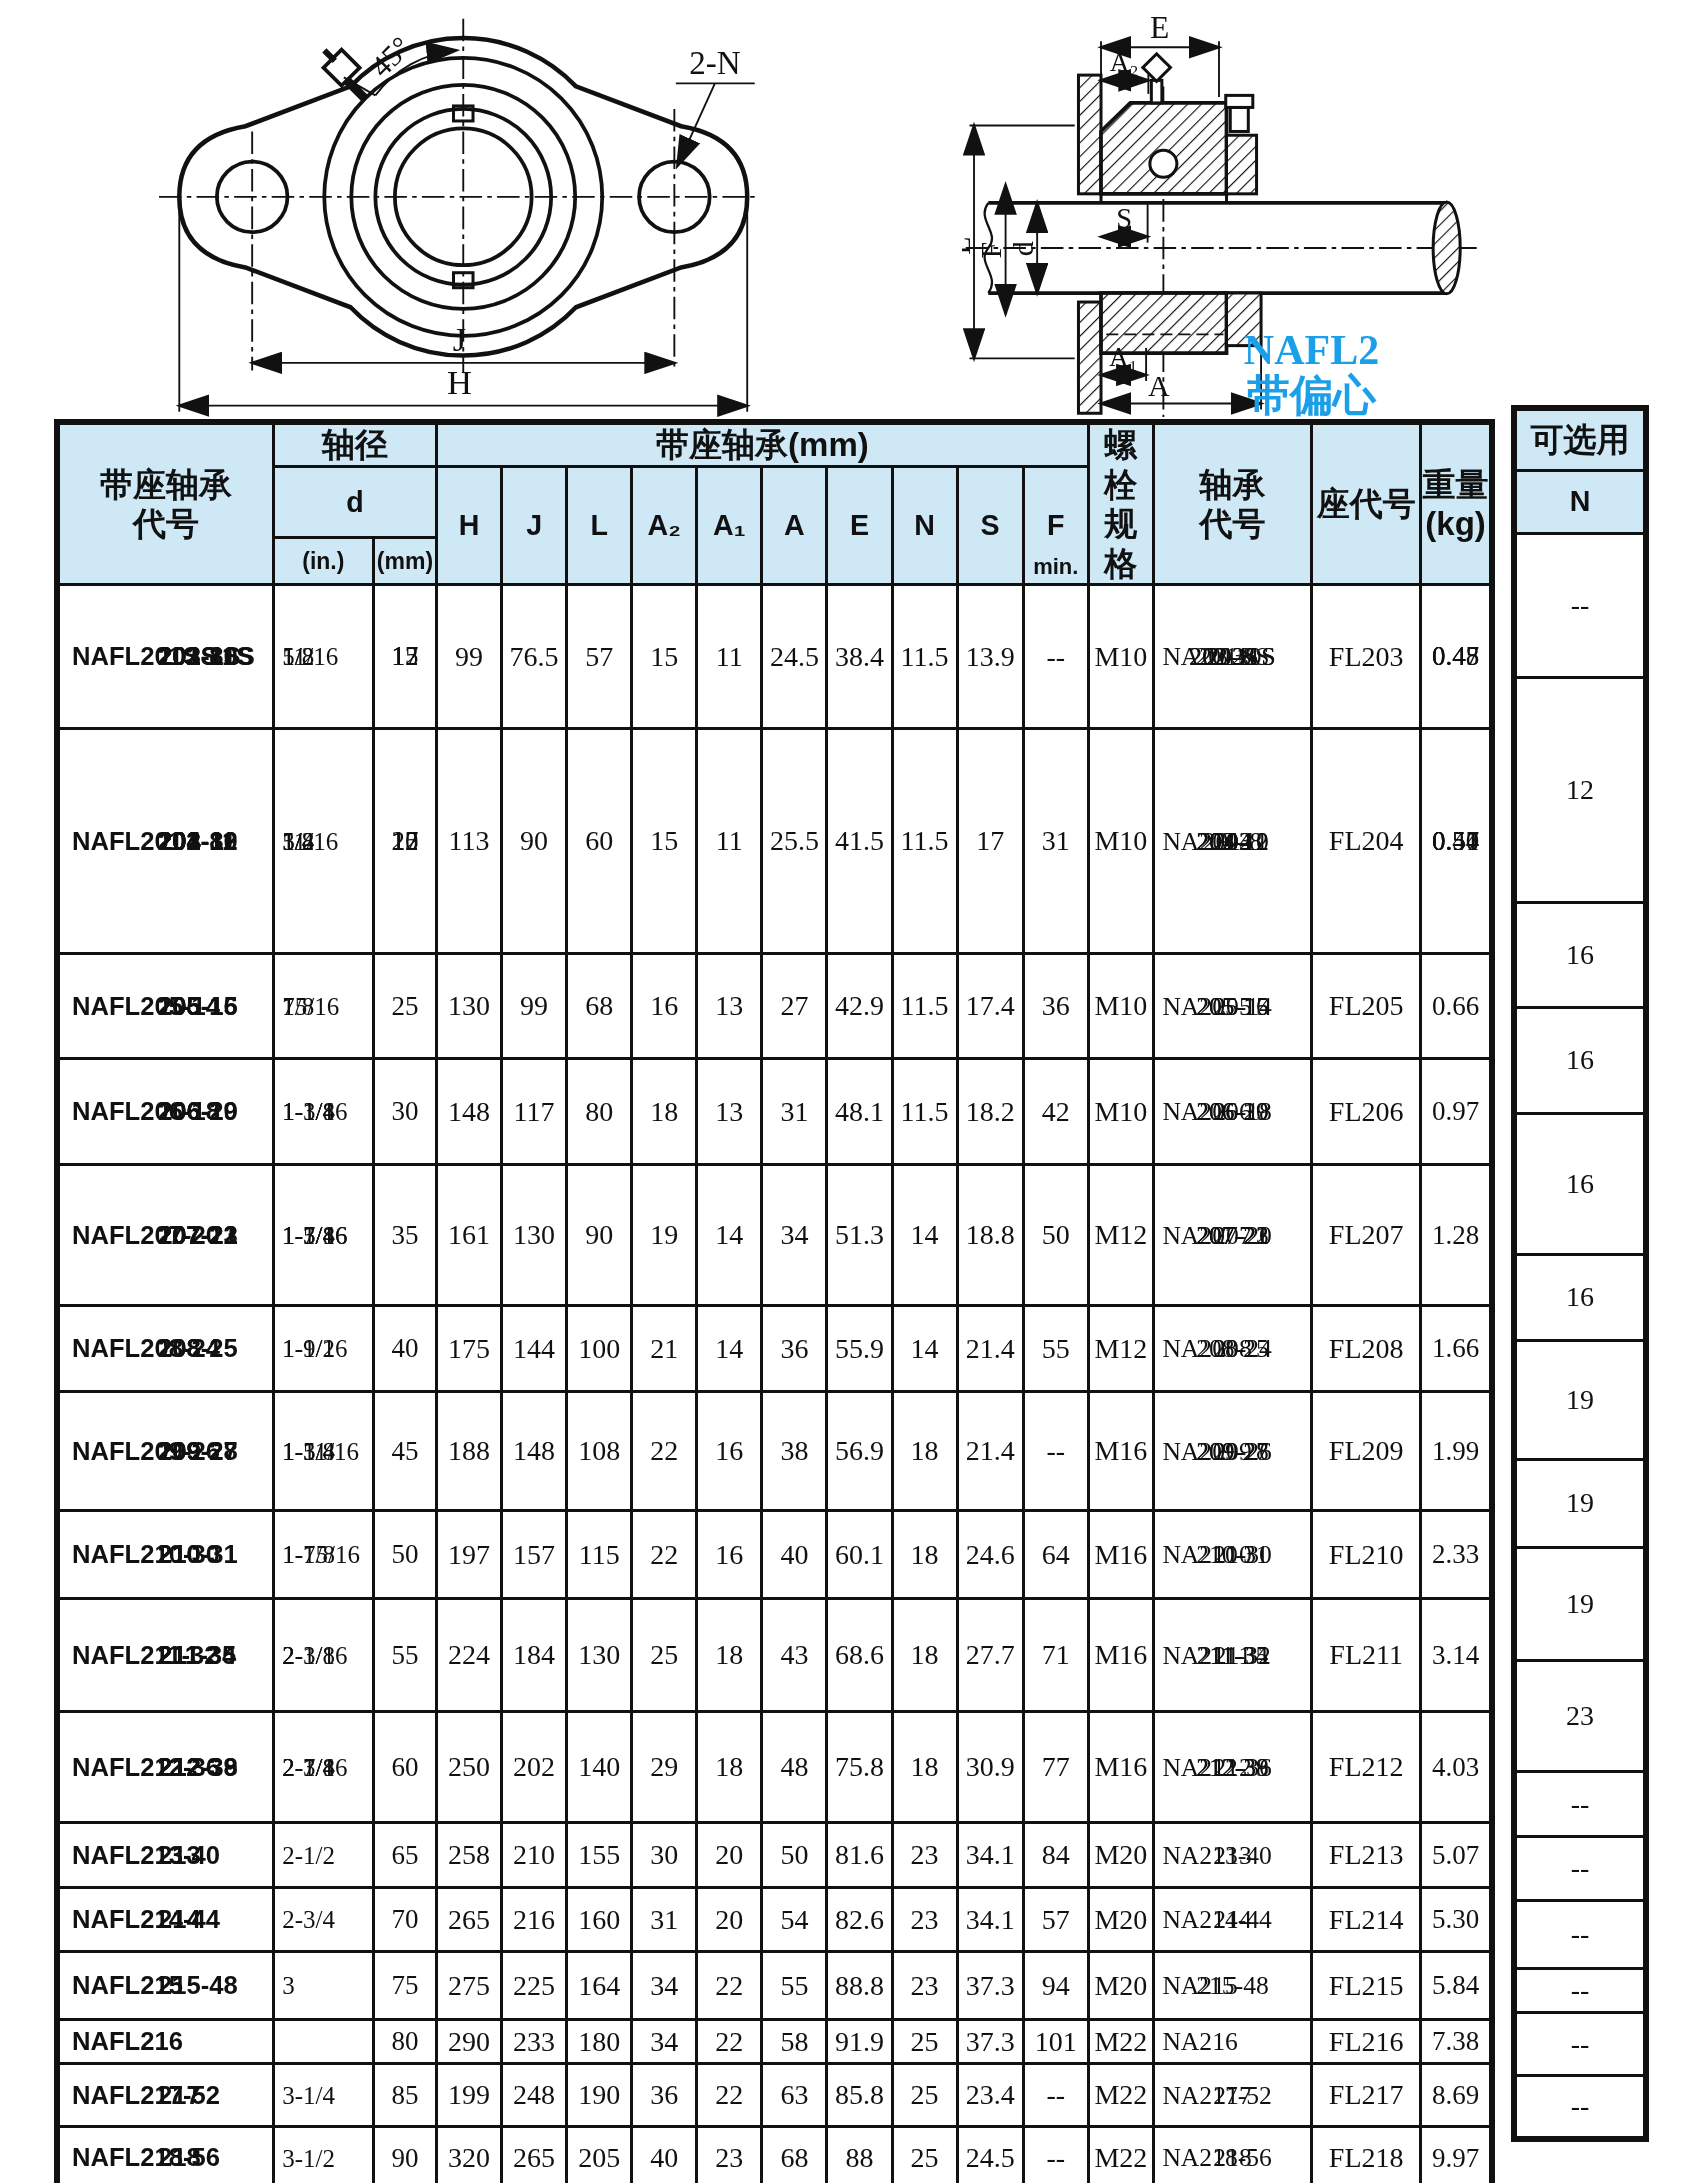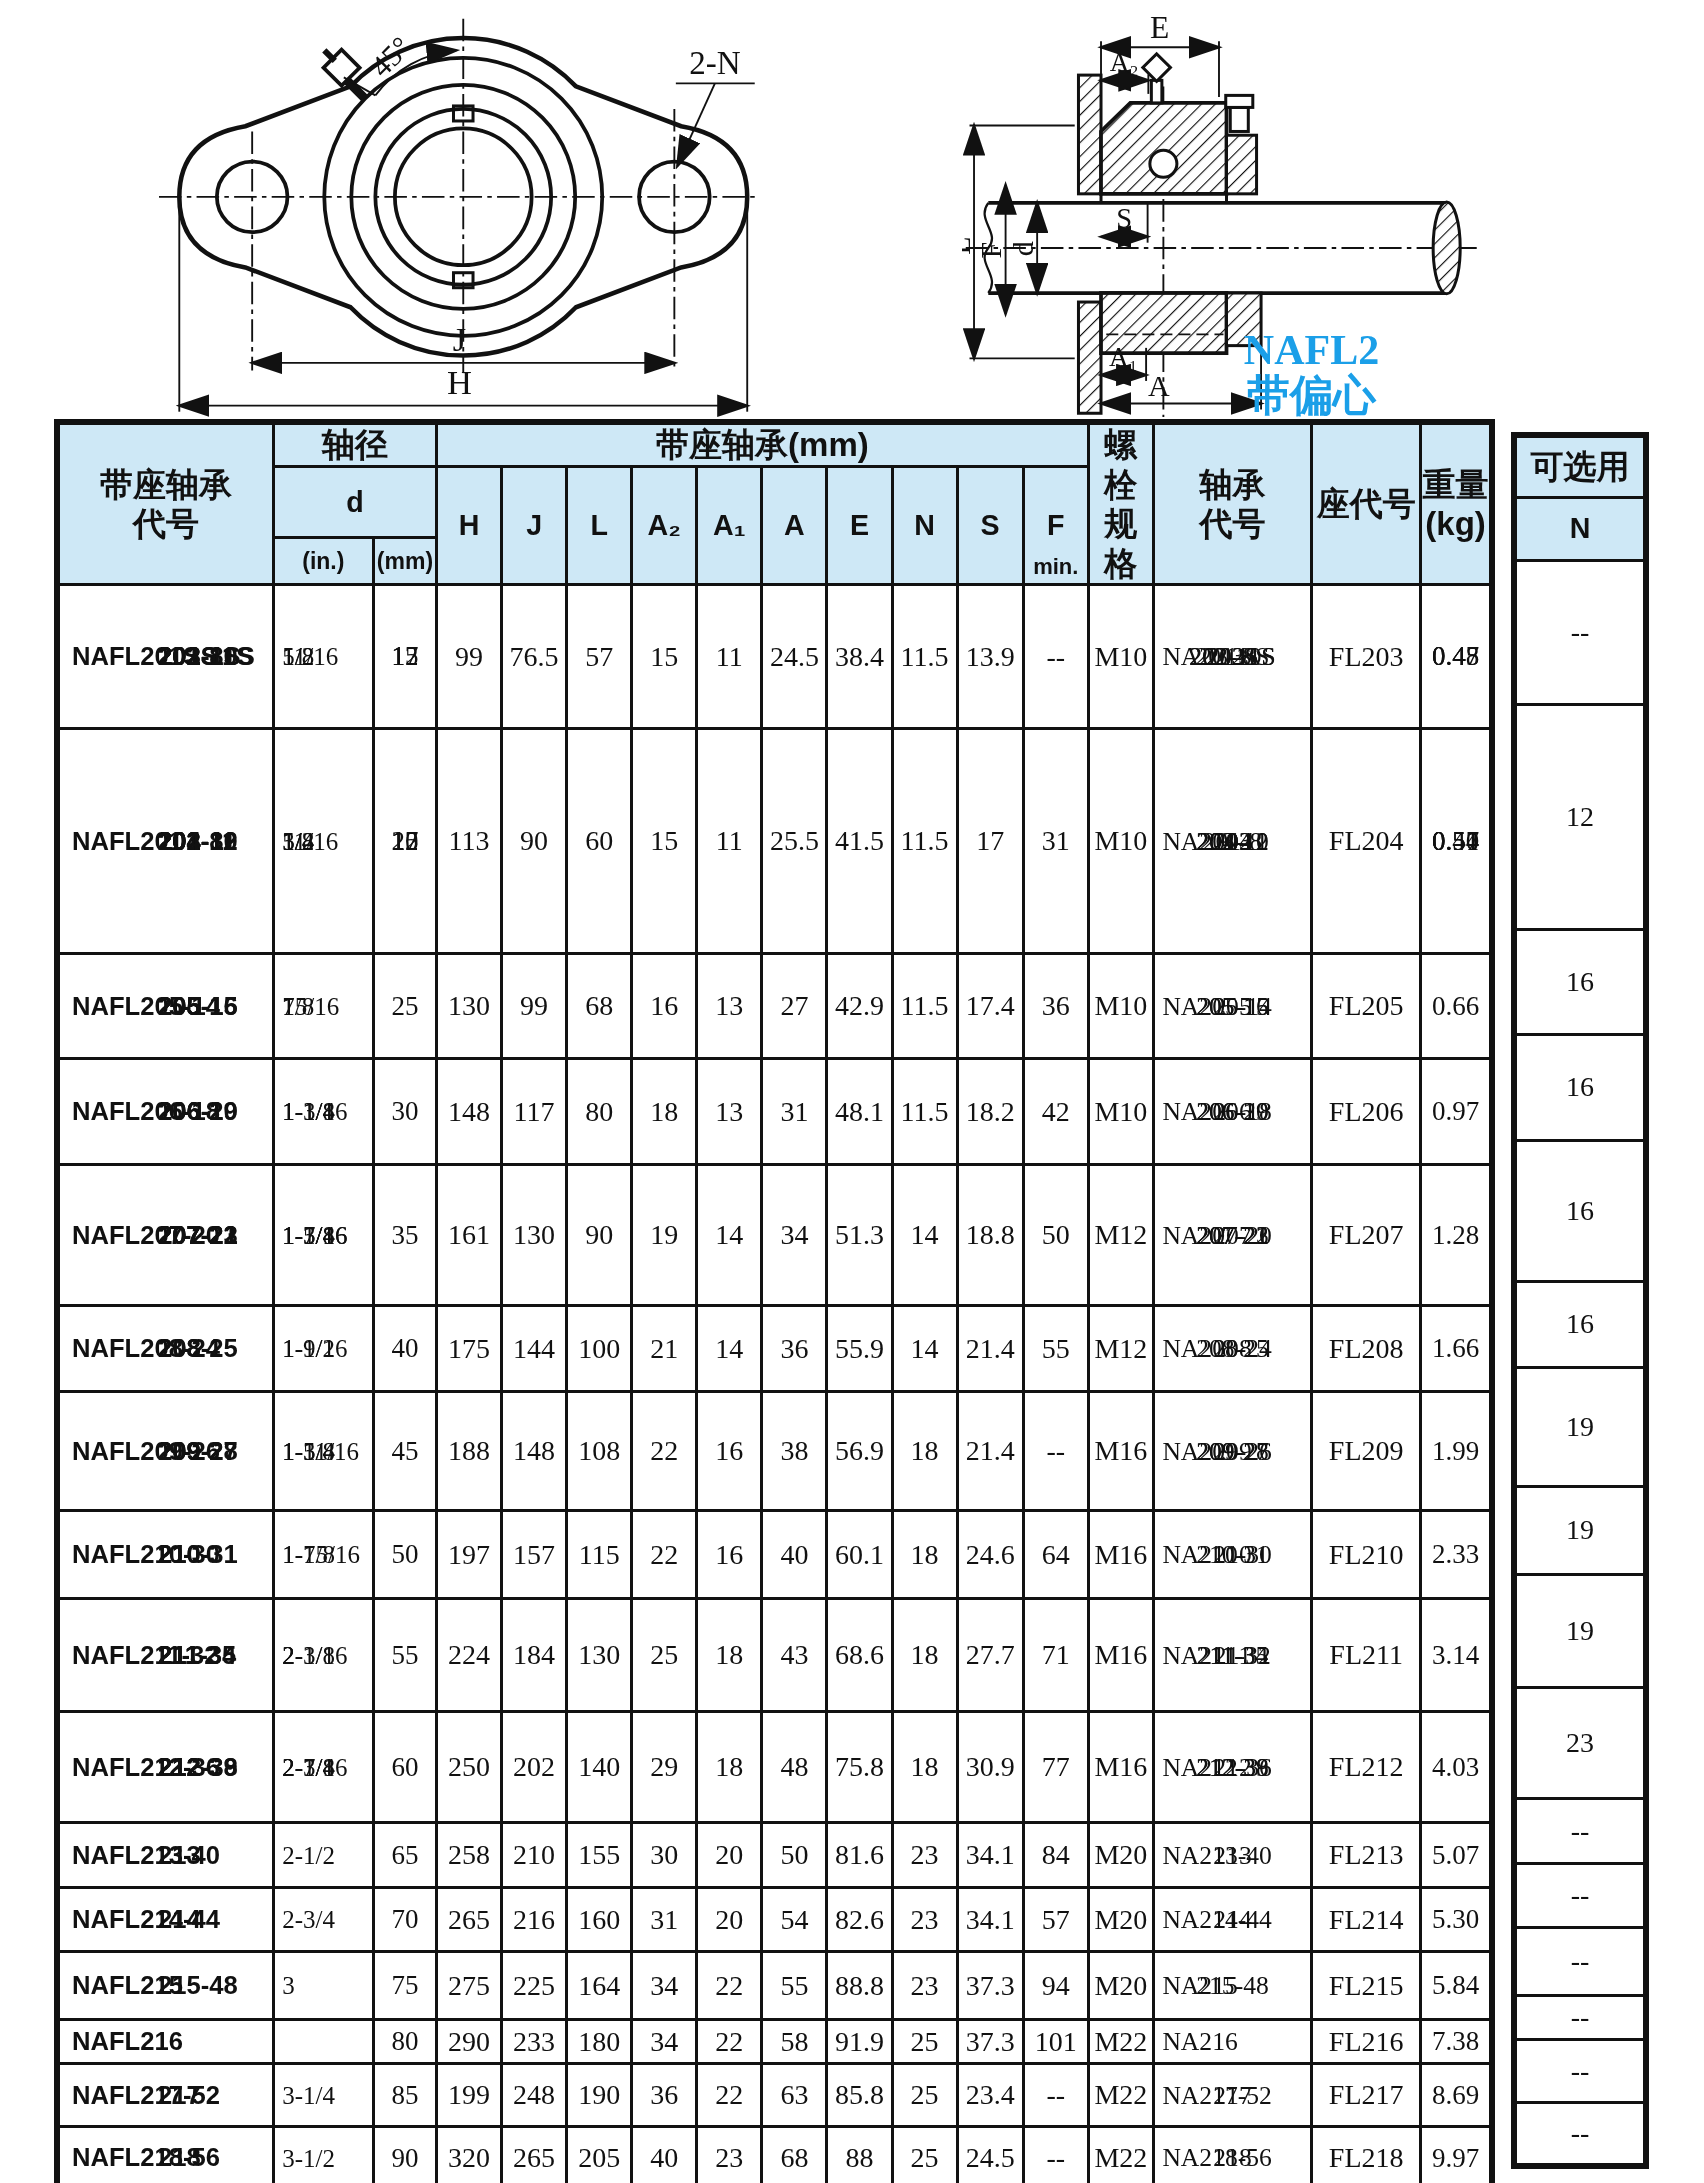--- a/index.html
+++ b/index.html
@@ -7,21 +7,21 @@
          font-family:"Liberation Sans","DejaVu Sans",sans-serif;color:#111;}
   svg text{font-family:"Liberation Serif","DejaVu Serif",serif;fill:#111;}
   .drw{position:absolute;}
   
   .caption{position:absolute;left:1229px;top:329px;width:165px;text-align:center;color:#1b9fe8;}
   .cap1{font-family:"Liberation Serif","DejaVu Serif",serif;font-weight:bold;font-size:42px;line-height:1.0;}
   .cap2{font-family:"Liberation Sans","DejaVu Sans",sans-serif;font-weight:bold;font-size:43px;line-height:1.15;}
   
   table.spec{position:absolute;left:54px;top:419px;width:1441px;border-collapse:collapse;
              table-layout:fixed;border:6.8px solid #111;}
-  table.opt {position:absolute;left:1511px;top:432px;width:138px;border-collapse:collapse;
+  table.opt {position:absolute;left:1511px;top:405px;width:138px;border-collapse:collapse;
              table-layout:fixed;border:6.8px solid #111;}
   table.spec th,table.spec td,table.opt th,table.opt td{border:3px solid #111;padding:0;overflow:hidden;}
   thead th{background:#cee8f6;font-weight:bold;white-space:pre-line;vertical-align:middle;text-align:center;}
   th.cn{font-size:33px;line-height:1.2;}
   th.dim{font-size:28.6px;font-family:"Liberation Sans","DejaVu Sans",sans-serif;}
   th.unit{font-size:23px;}
   th.fcol{position:relative;}
   th.fcol .fmin{position:absolute;left:0;right:0;bottom:3px;font-size:22px;font-weight:bold;}
   td{vertical-align:middle;text-align:center;background:#fff;}
   td.t-num{font-family:"Liberation Serif","DejaVu Serif",serif;font-size:28px;}

